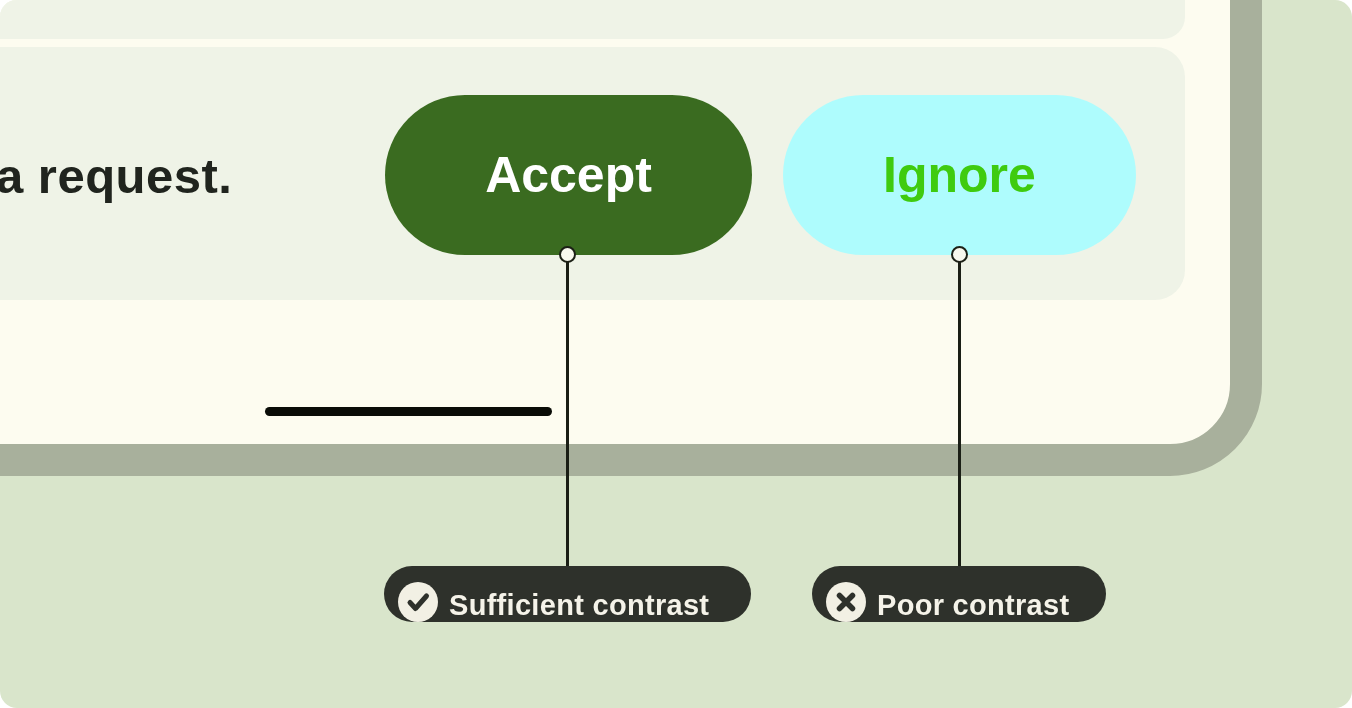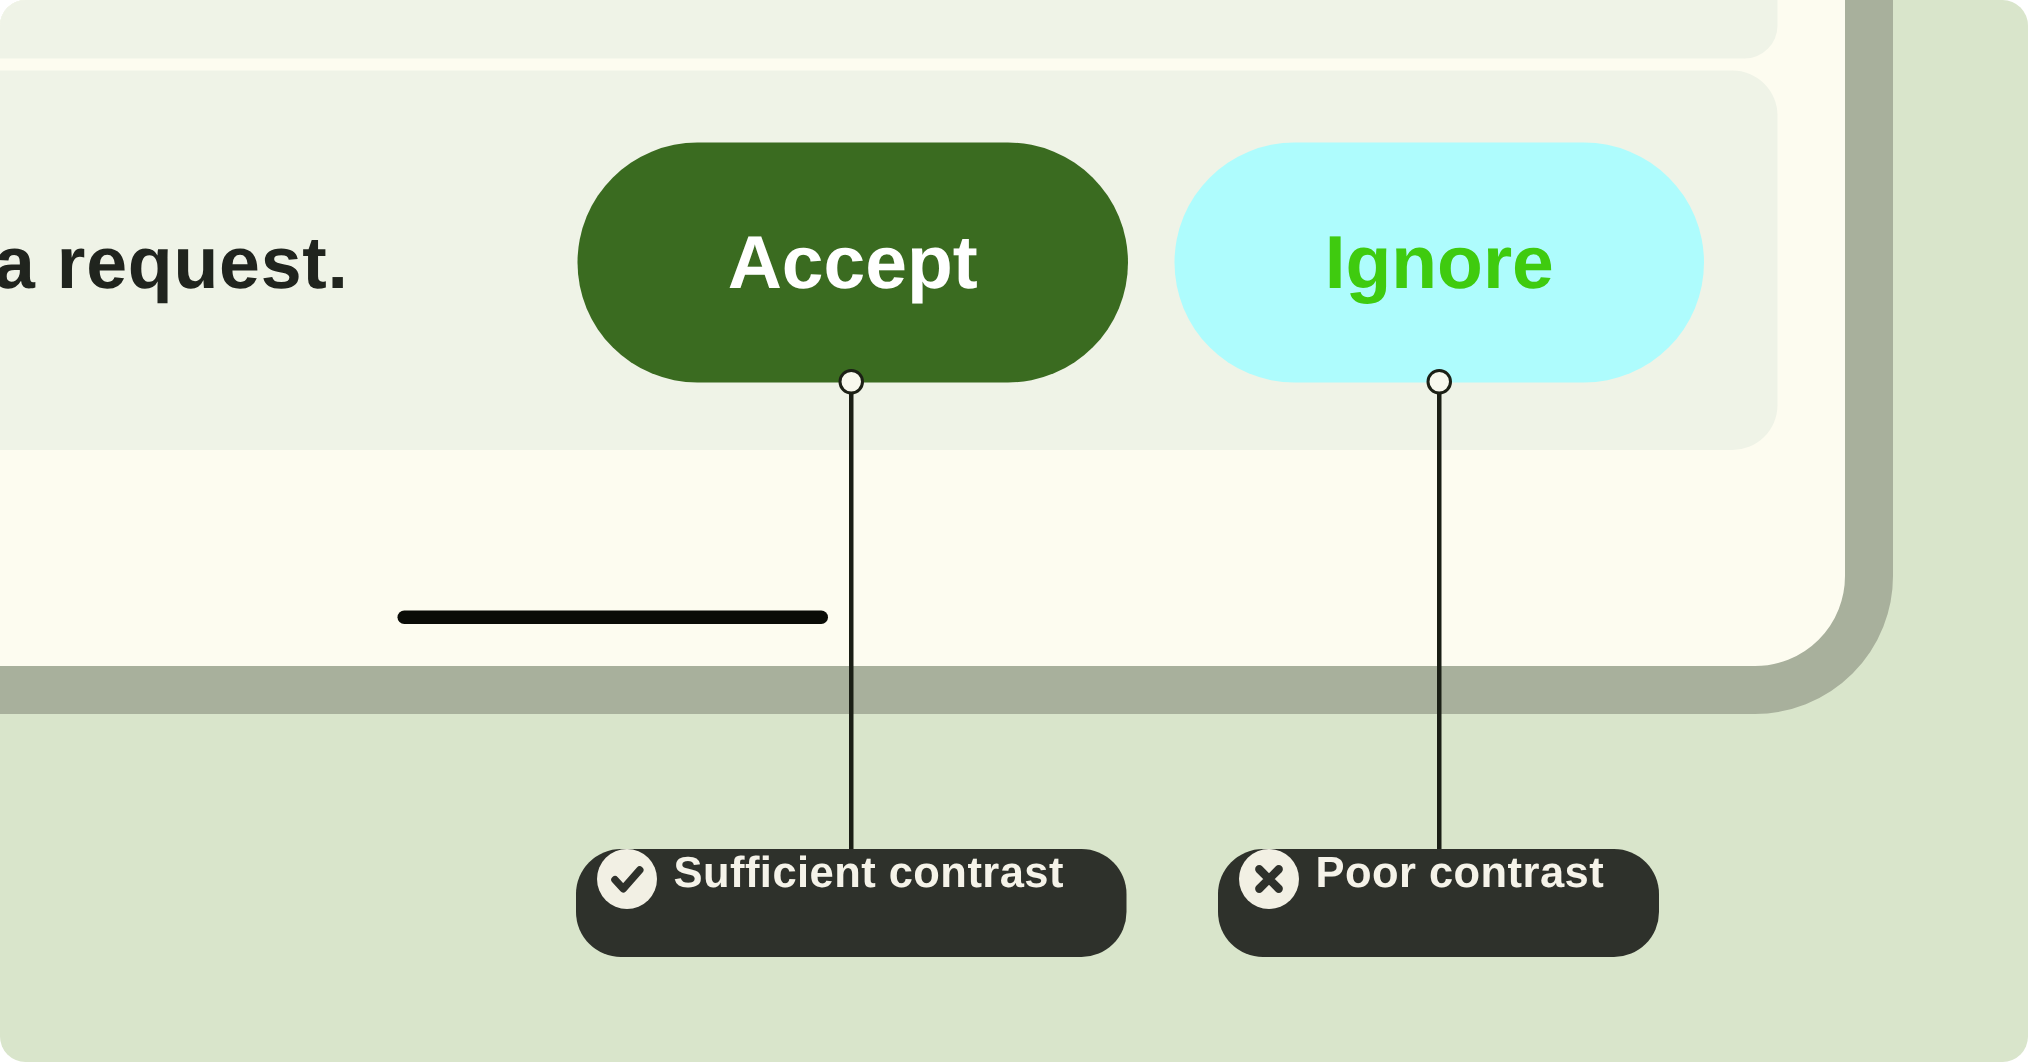--- a/index.html
+++ b/index.html
@@ -110,25 +110,25 @@
     border: 2.5px solid #1c2016;
     border-radius: 50%;
     background: #f8f8ee;
     z-index: 5;
   }
   .dot-accept { left: 559px; }
   .dot-ignore { left: 951px; }
   .annotation-pill {
     position: absolute;
     top: 566px;
-    height: 72px;
+    height: 56px;
     border-radius: 30px;
     background: #2e312b;
     display: flex;
-    align-items: flex-start;
+    align-items: flex-end;
     gap: 11px;
     padding: 0 24px 0 14px;
     box-sizing: border-box;
     z-index: 6;
   }
   .pill-sufficient { left: 384px; width: 367px; }
   .pill-poor       { left: 812px; width: 294px; }
   .annotation-icon {
     width: 40px;
     height: 40px;

